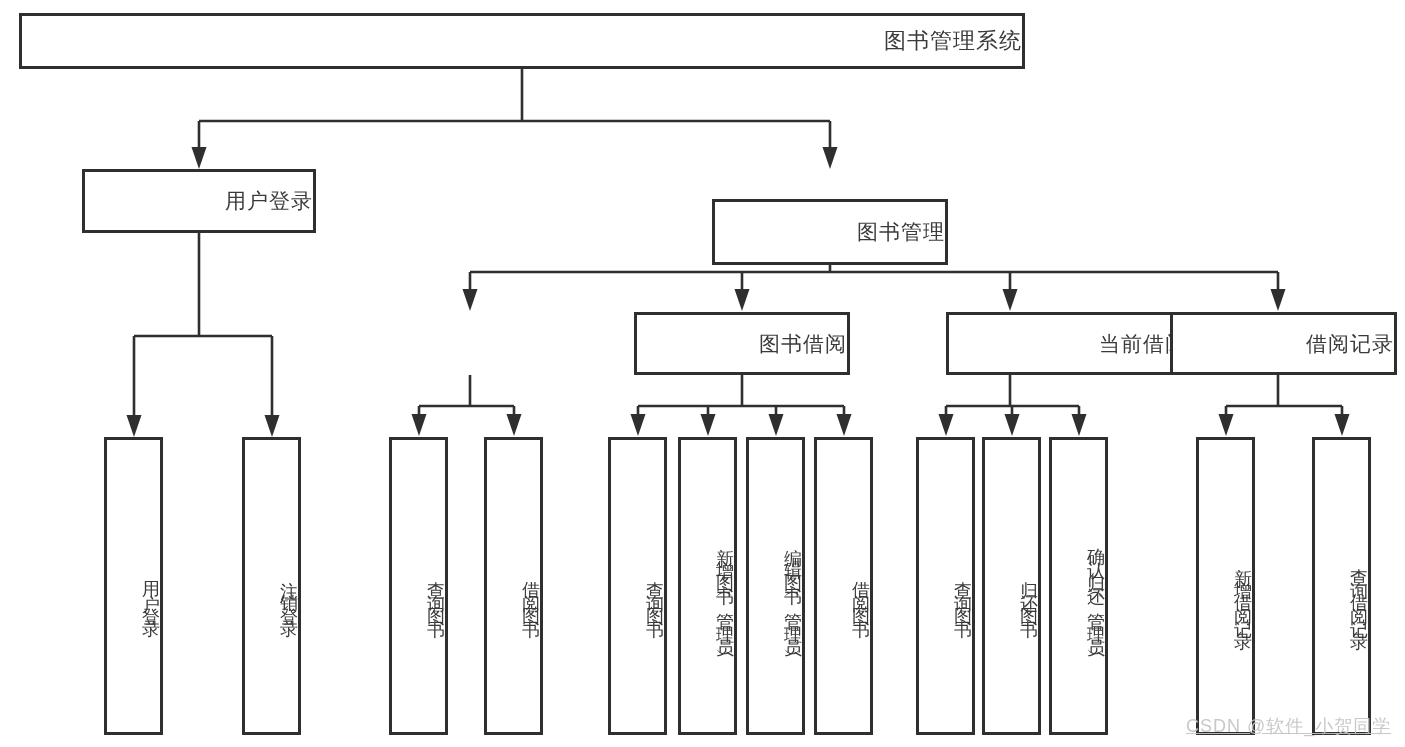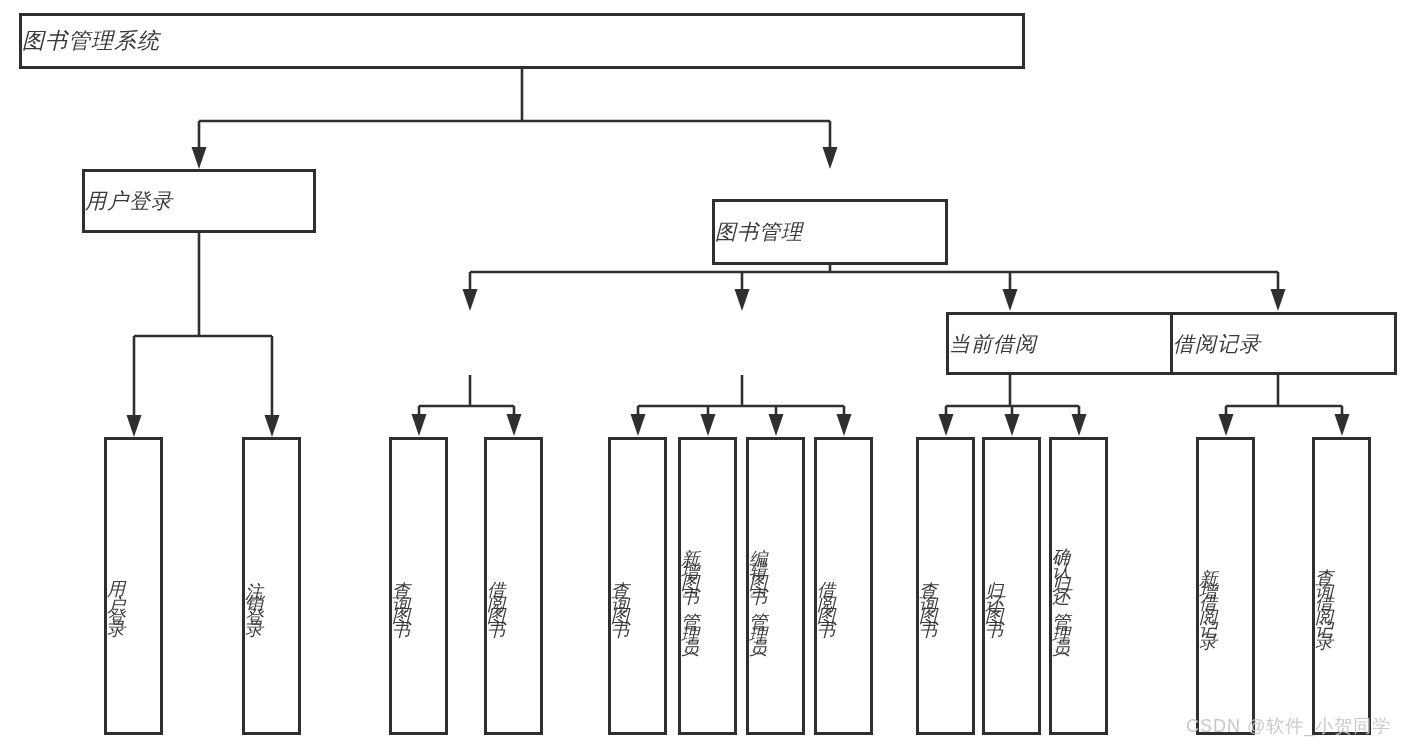--- a/index.html
+++ b/index.html
@@ -23,24 +23,23 @@
     width: 1405px; height: 747px;
     z-index: 1;
   }
   .node {
     position: absolute;
     box-sizing: border-box;
     border: 3px solid var(--line);
     background: var(--background);
     display: flex;
     align-items: center;
-    justify-content: flex-start;
+    justify-content: flex-end;
     color: var(--text);
     z-index: 2;
-    font-style: italic;
   }
   .h-node { font-size: 21px; letter-spacing: 1px; }
   .root-node { left: 19px; top: 13px; width: 1006px; height: 56px; font-size: 22px; }
   .leaf {
     top: 437px;
     width: 59px;
     height: 298px;
   }
   .leaf .vtext {
     display: block;
@@ -55,20 +54,21 @@
   .watermark {
     position: absolute;
     left: 1186px;
     top: 714px;
     font-size: 18px;
     letter-spacing: 1px;
     color: var(--watermark);
     opacity: 0.92;
     z-index: 3;
     white-space: nowrap;
+    text-decoration: underline;
   }
 </style>
 </head>
 <body>
 
 <div class="canvas">
 
   <svg class="connectors" viewBox="0 0 1405 747" xmlns="http://www.w3.org/2000/svg">
     <g stroke="#2f2f2f" stroke-width="2.6" fill="none">
 
@@ -113,20 +113,23 @@
     <span>图书管理系统</span>
   </div>
 
   <div class="node h-node" style="left:82px; top:169px; width:234px; height:64px;">
     <span>用户登录</span>
   </div>
   <div class="node h-node" style="left:712px; top:170px; width:236px; height:66px;margin-top:29px;">
     <span>图书管理</span>
   </div>
 
+  <div class="node h-node" style="left:634px; top:312px; width:216px; height:63px;">
+    <span>图书借阅</span>
+  </div>
   <div class="node h-node" style="left:946px; top:312px; width:244px; height:63px;">
     <span>当前借阅</span>
   </div>
   <div class="node h-node" style="left:1170px; top:312px; width:227px; height:63px;">
     <span>借阅记录</span>
   </div>
 
   <div class="node leaf" style="left:104px;">
     <span class="vtext">用户登录</span>
   </div>

